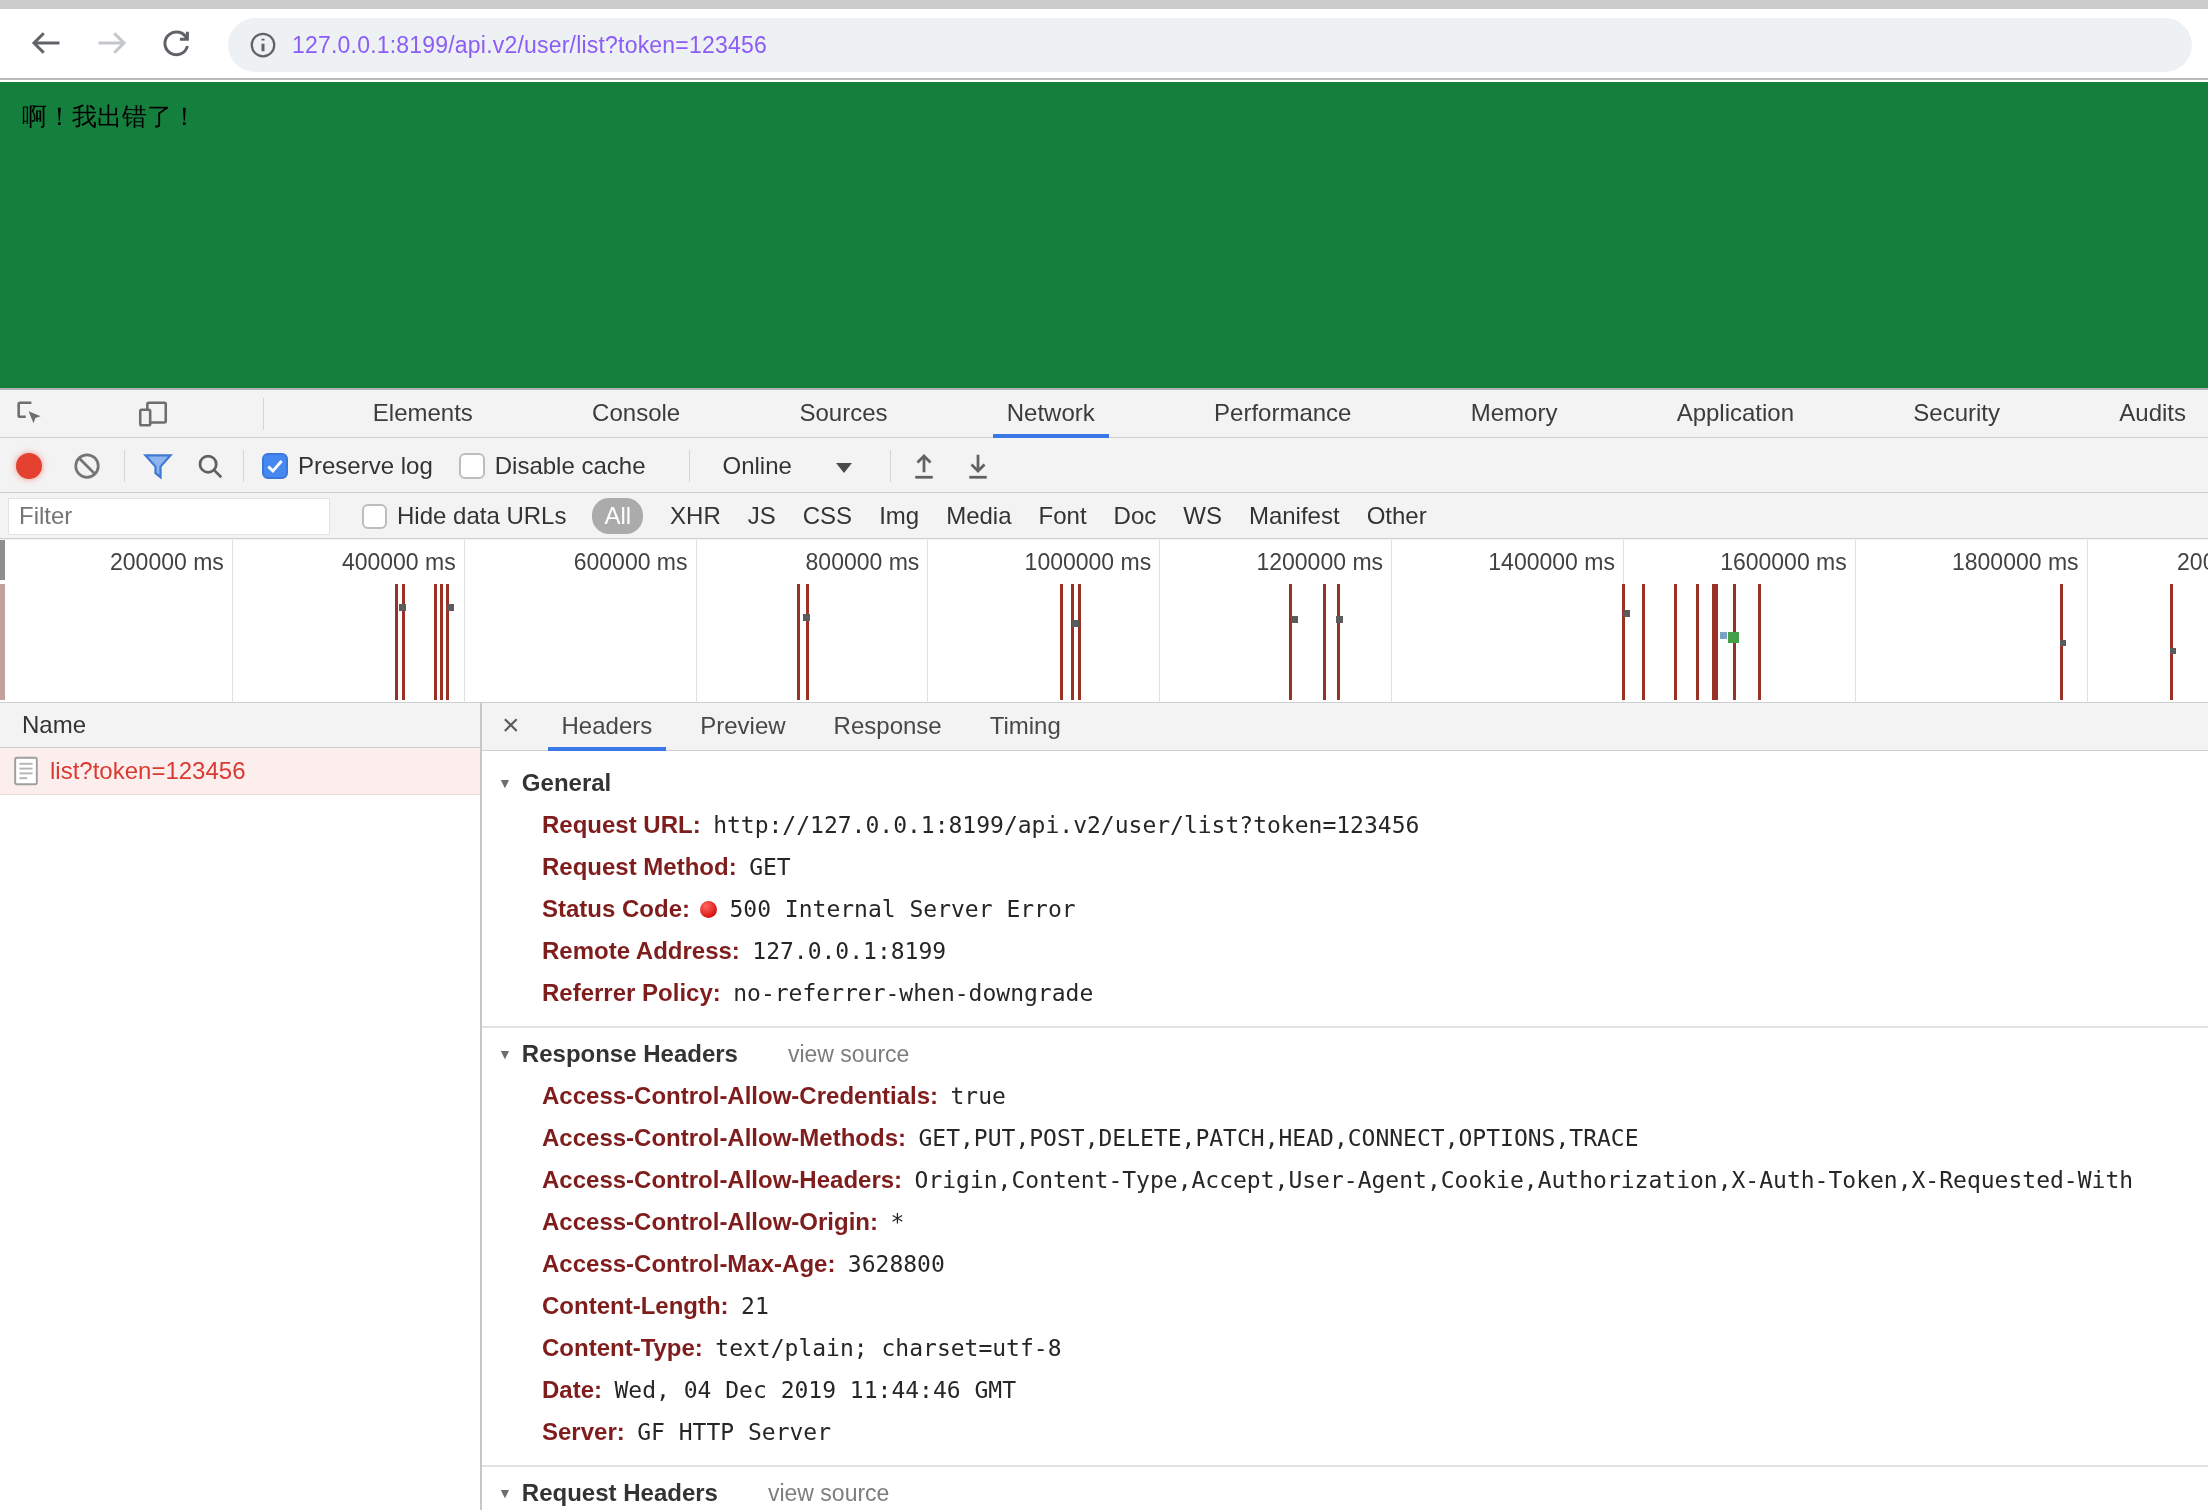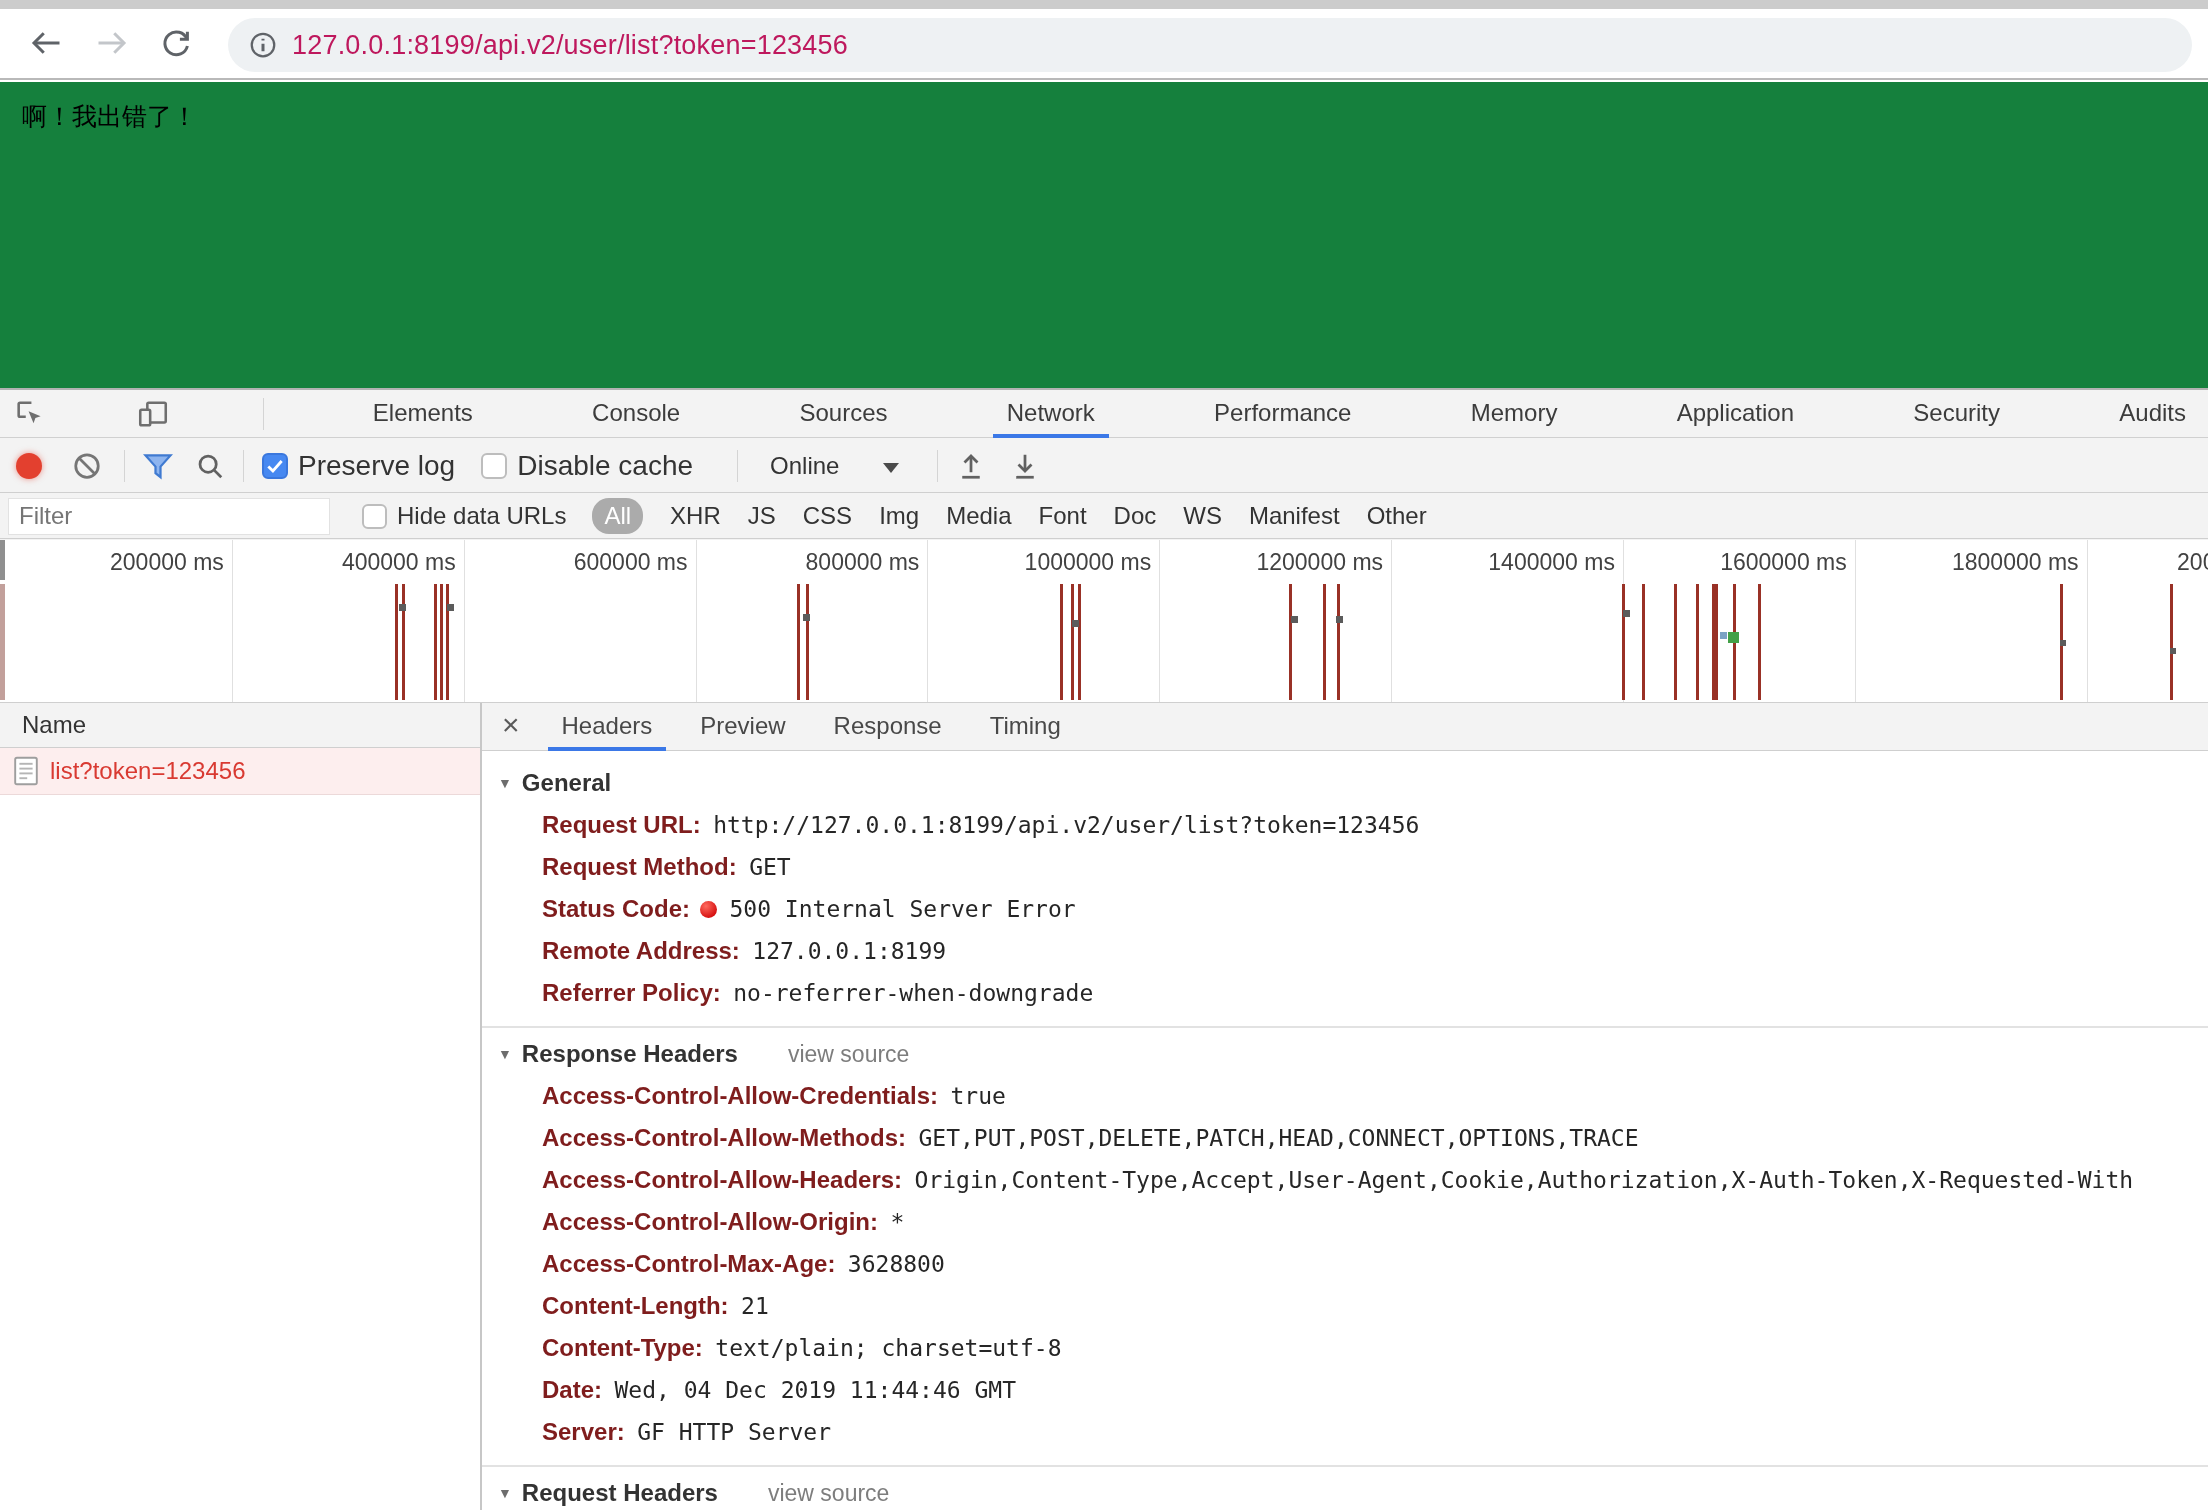--- a/index.html
+++ b/index.html
@@ -6,42 +6,42 @@
   html,body { width:2208px; height:1510px; overflow:hidden; }
   body { font-family:"Liberation Sans", sans-serif; background:#fff; position:relative; }
   .screen { position:absolute; inset:0; }
 
   
   .top-strip { position:absolute; left:0; top:0; width:100%; height:9px; background:#cccccc; }
   .browser-toolbar { position:absolute; left:0; top:9px; width:100%; height:71px; background:#fff; border-bottom:2px solid #b9b9b9; }
   .nav-btn { position:absolute; top:14px; width:40px; height:40px; display:flex; align-items:center; justify-content:center; cursor:pointer; }
   .nav-back{ left:26px; } .nav-fwd{ left:92px; } .nav-reload{ left:156px; }
   .url-pill { position:absolute; left:228px; right:16px; top:9px; height:54px; background:#eef1f3; border-radius:27px; display:flex; align-items:center; padding-left:20px; }
-  .url-text { font-size:27px; color:#be185d; margin-left:14px; letter-spacing:0.2px; }
+  .url-text { font-size:23px; color:#8b5cf6; margin-left:14px; letter-spacing:0.2px; }
 
   
   .page-area { position:absolute; left:0; top:82px; width:100%; height:306px; background:#15803d; }
   .page-text { position:absolute; left:22px; top:18px; font-size:25px; color:#000; }
 
   
   .devtools { position:absolute; left:0; top:388px; width:100%; bottom:0; border-top:2px solid #b2b2b2; background:#f3f3f3; }
 
   .dt-tabbar { position:absolute; left:0; top:0; width:100%; height:48px; background:#f3f3f3; border-bottom:1px solid #d0d0d0; display:flex; align-items:center;justify-content:space-between; }
   .dt-tabbar .icon-btn { width:36px; height:36px; margin-left:12px; display:flex; align-items:center; justify-content:center; cursor:pointer; }
   .v-sep { width:1px; height:32px; background:#d4d4d4; margin:0 12px 0 16px; }
   .dt-tab { position:relative; height:48px; line-height:46px; padding:0 22px; font-size:24px; color:#3c3c3c; cursor:pointer; }
   .dt-tab.active::after { content:""; position:absolute; left:8px; right:8px; bottom:0; height:4px; background:var(--accent-blue,#3b78e7); }
 
   .dt-toolbar { position:absolute; left:0; top:49px; width:100%; height:54px; background:#f3f3f3; border-bottom:1px solid #cfcfcf; display:flex; align-items:center; padding-left:16px; }
   .rec-dot { width:26px; height:26px; border-radius:50%; background:var(--record-red,#e3402f); box-shadow:0 0 6px rgba(227,64,47,.55); margin-right:30px; cursor:pointer; }
   .tool-ic { display:flex; align-items:center; justify-content:center; cursor:pointer; }
   .tb-sep { width:1px; height:32px; background:#d4d4d4; margin:0 18px; }
   .cb { width:26px; height:26px; border-radius:6px; background:#fff; border:2px solid #bdbdbd; display:flex; align-items:center; justify-content:center; cursor:pointer; }
   .cb.checked { background:#4688f1; border-color:#3a77dd; }
-  .tb-label { font-size:28px; color:#333; margin:0 26px 0 10px; }
+  .tb-label { font-size:24px; color:#333; margin:0 26px 0 10px; }
   .dd-label { font-size:24px; color:#333; margin-left:14px; }
   .dd-caret { width:0; height:0; border-left:8px solid transparent; border-right:8px solid transparent; border-top:10px solid #4a4a4a; margin:4px 20px 0 44px; cursor:pointer; }
 
   .dt-filterrow { position:absolute; left:0; top:104px; width:100%; height:45px; background:#f3f3f3; border-bottom:1px solid #cfcfcf; display:flex; align-items:center; }
   .filter-input { width:322px; height:37px; margin-left:8px; border:1px solid #e2e2e2; background:#fff; font-size:24px; padding:0 10px; color:#333; outline:none; }
   .filter-input::placeholder { color:#757575; }
   .fr-label { font-size:24px; color:#333; margin-left:10px; }
   .pill { background:#ababab; color:#fff; font-size:24px; border-radius:17px; padding:4px 12px; margin-left:26px; cursor:pointer; }
   .ftype { font-size:24px; color:#333; margin-left:27px; cursor:pointer; }
 

